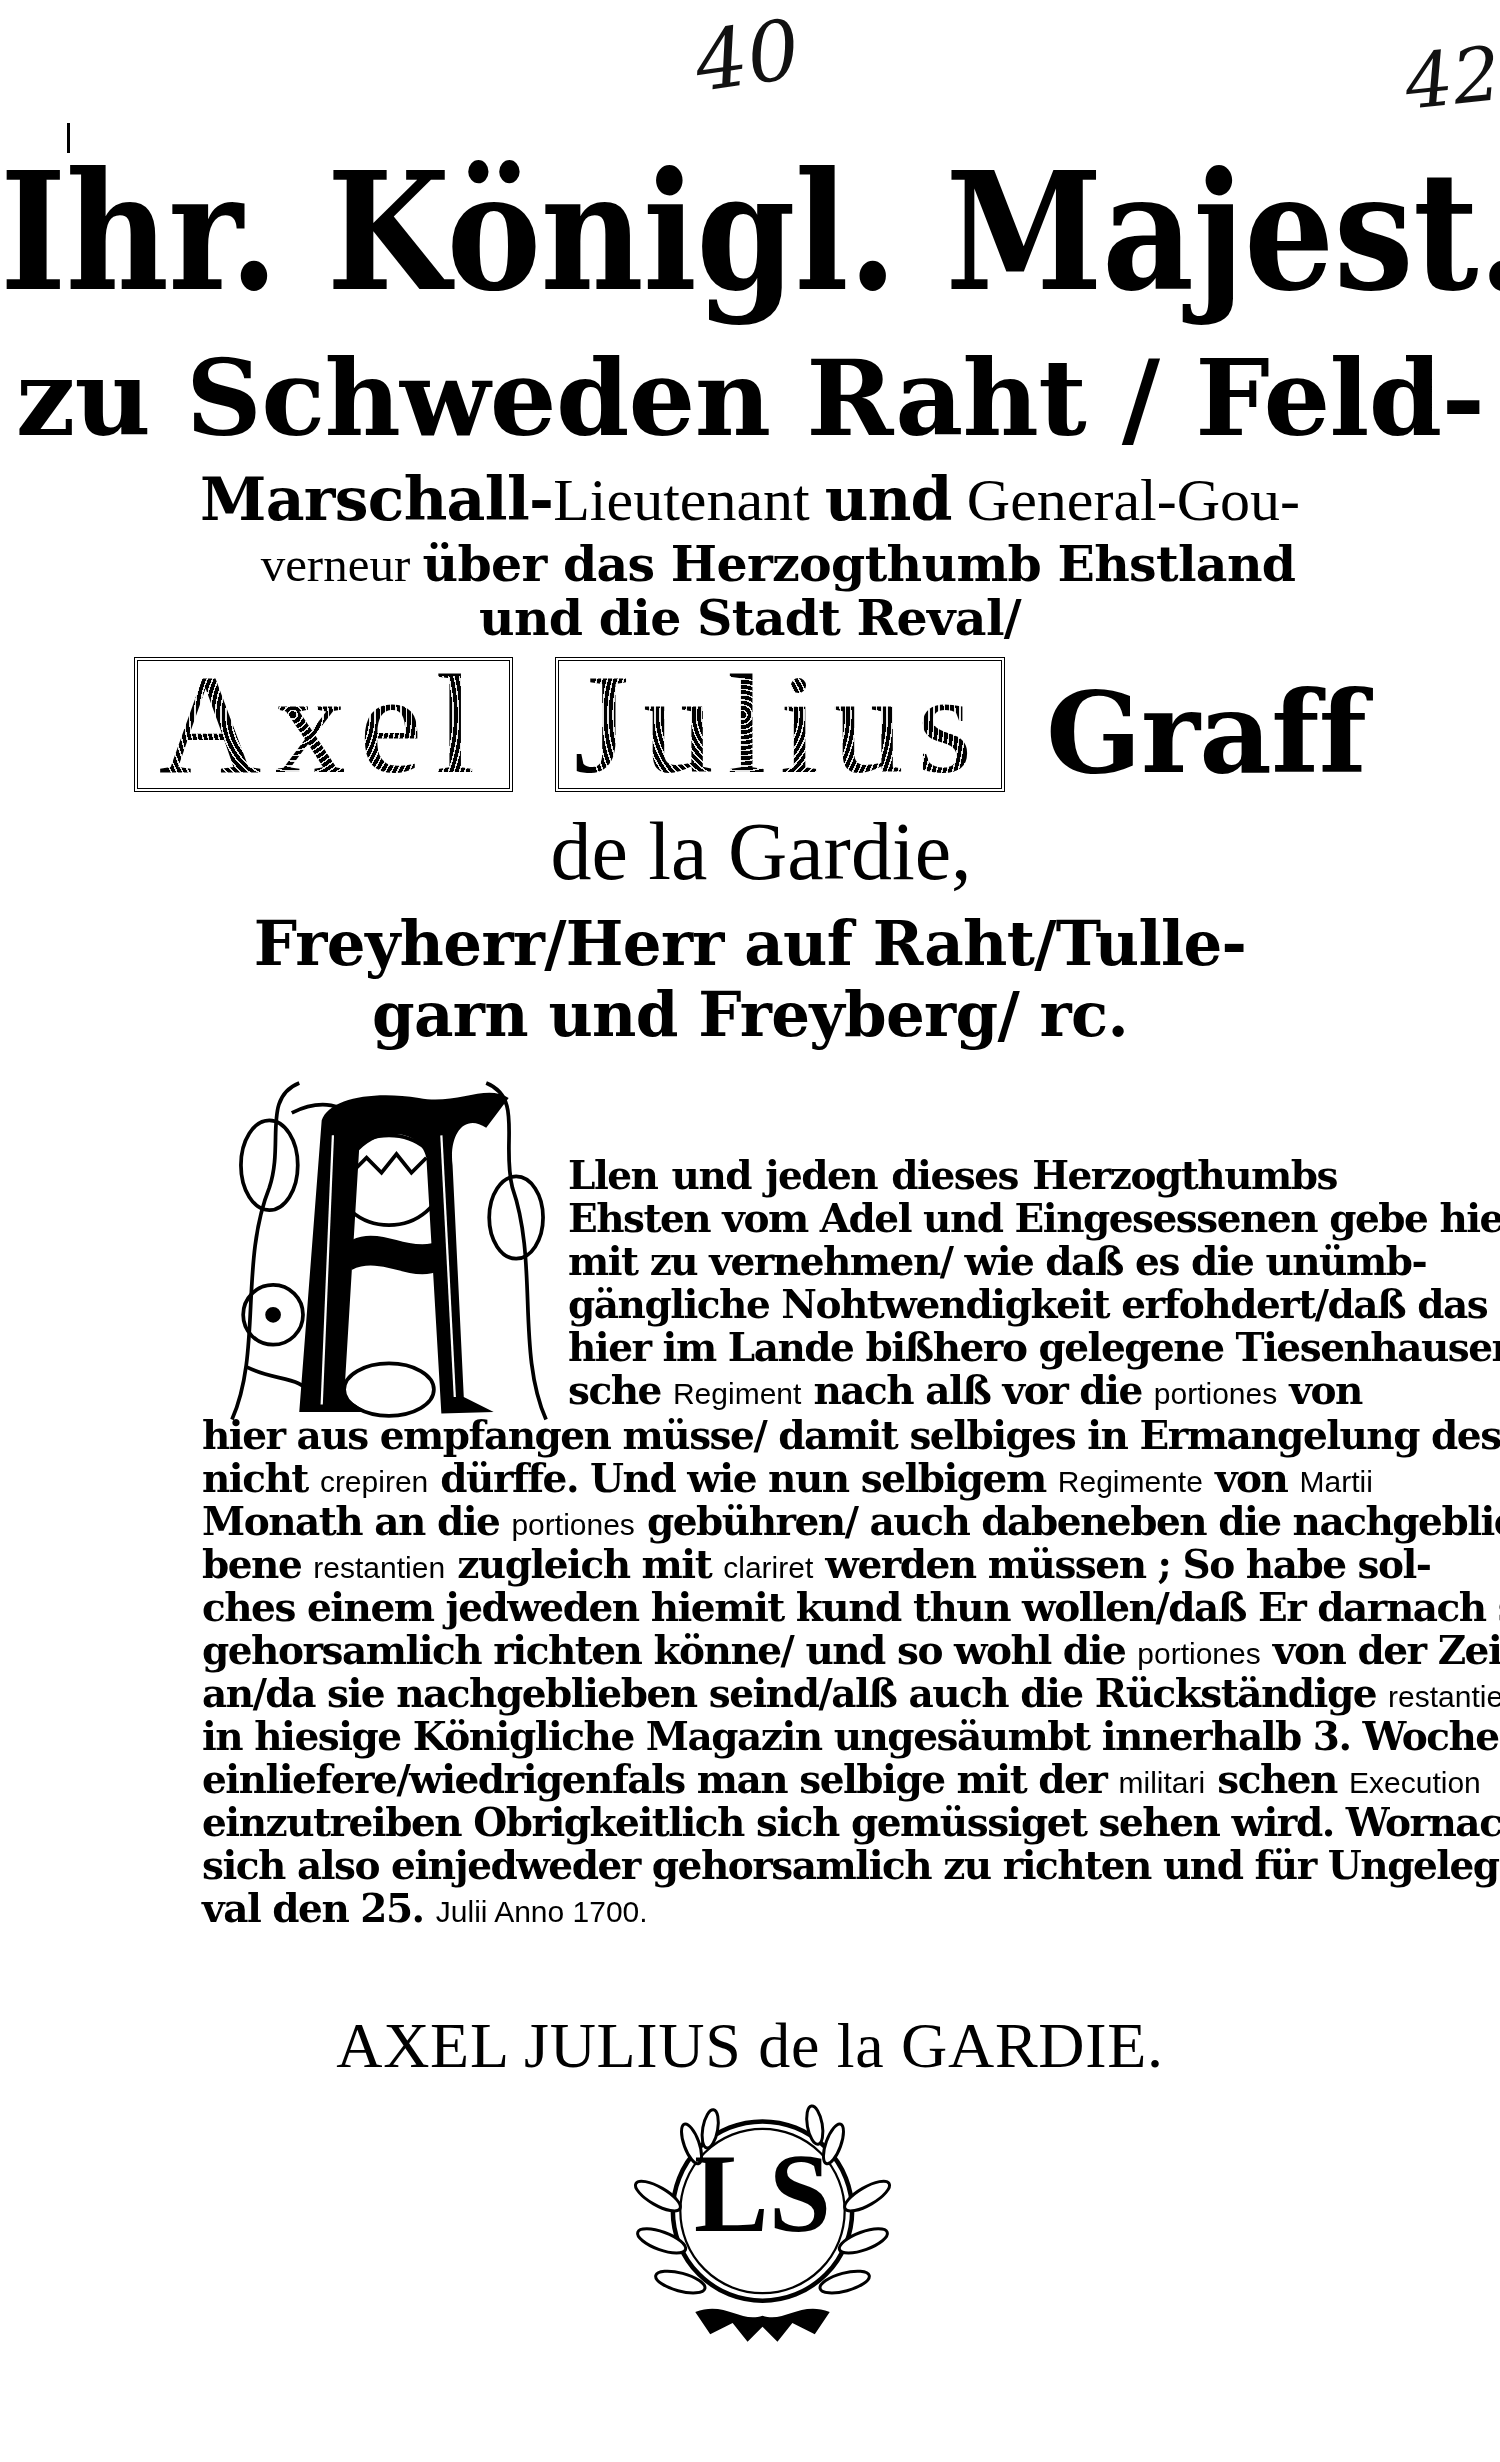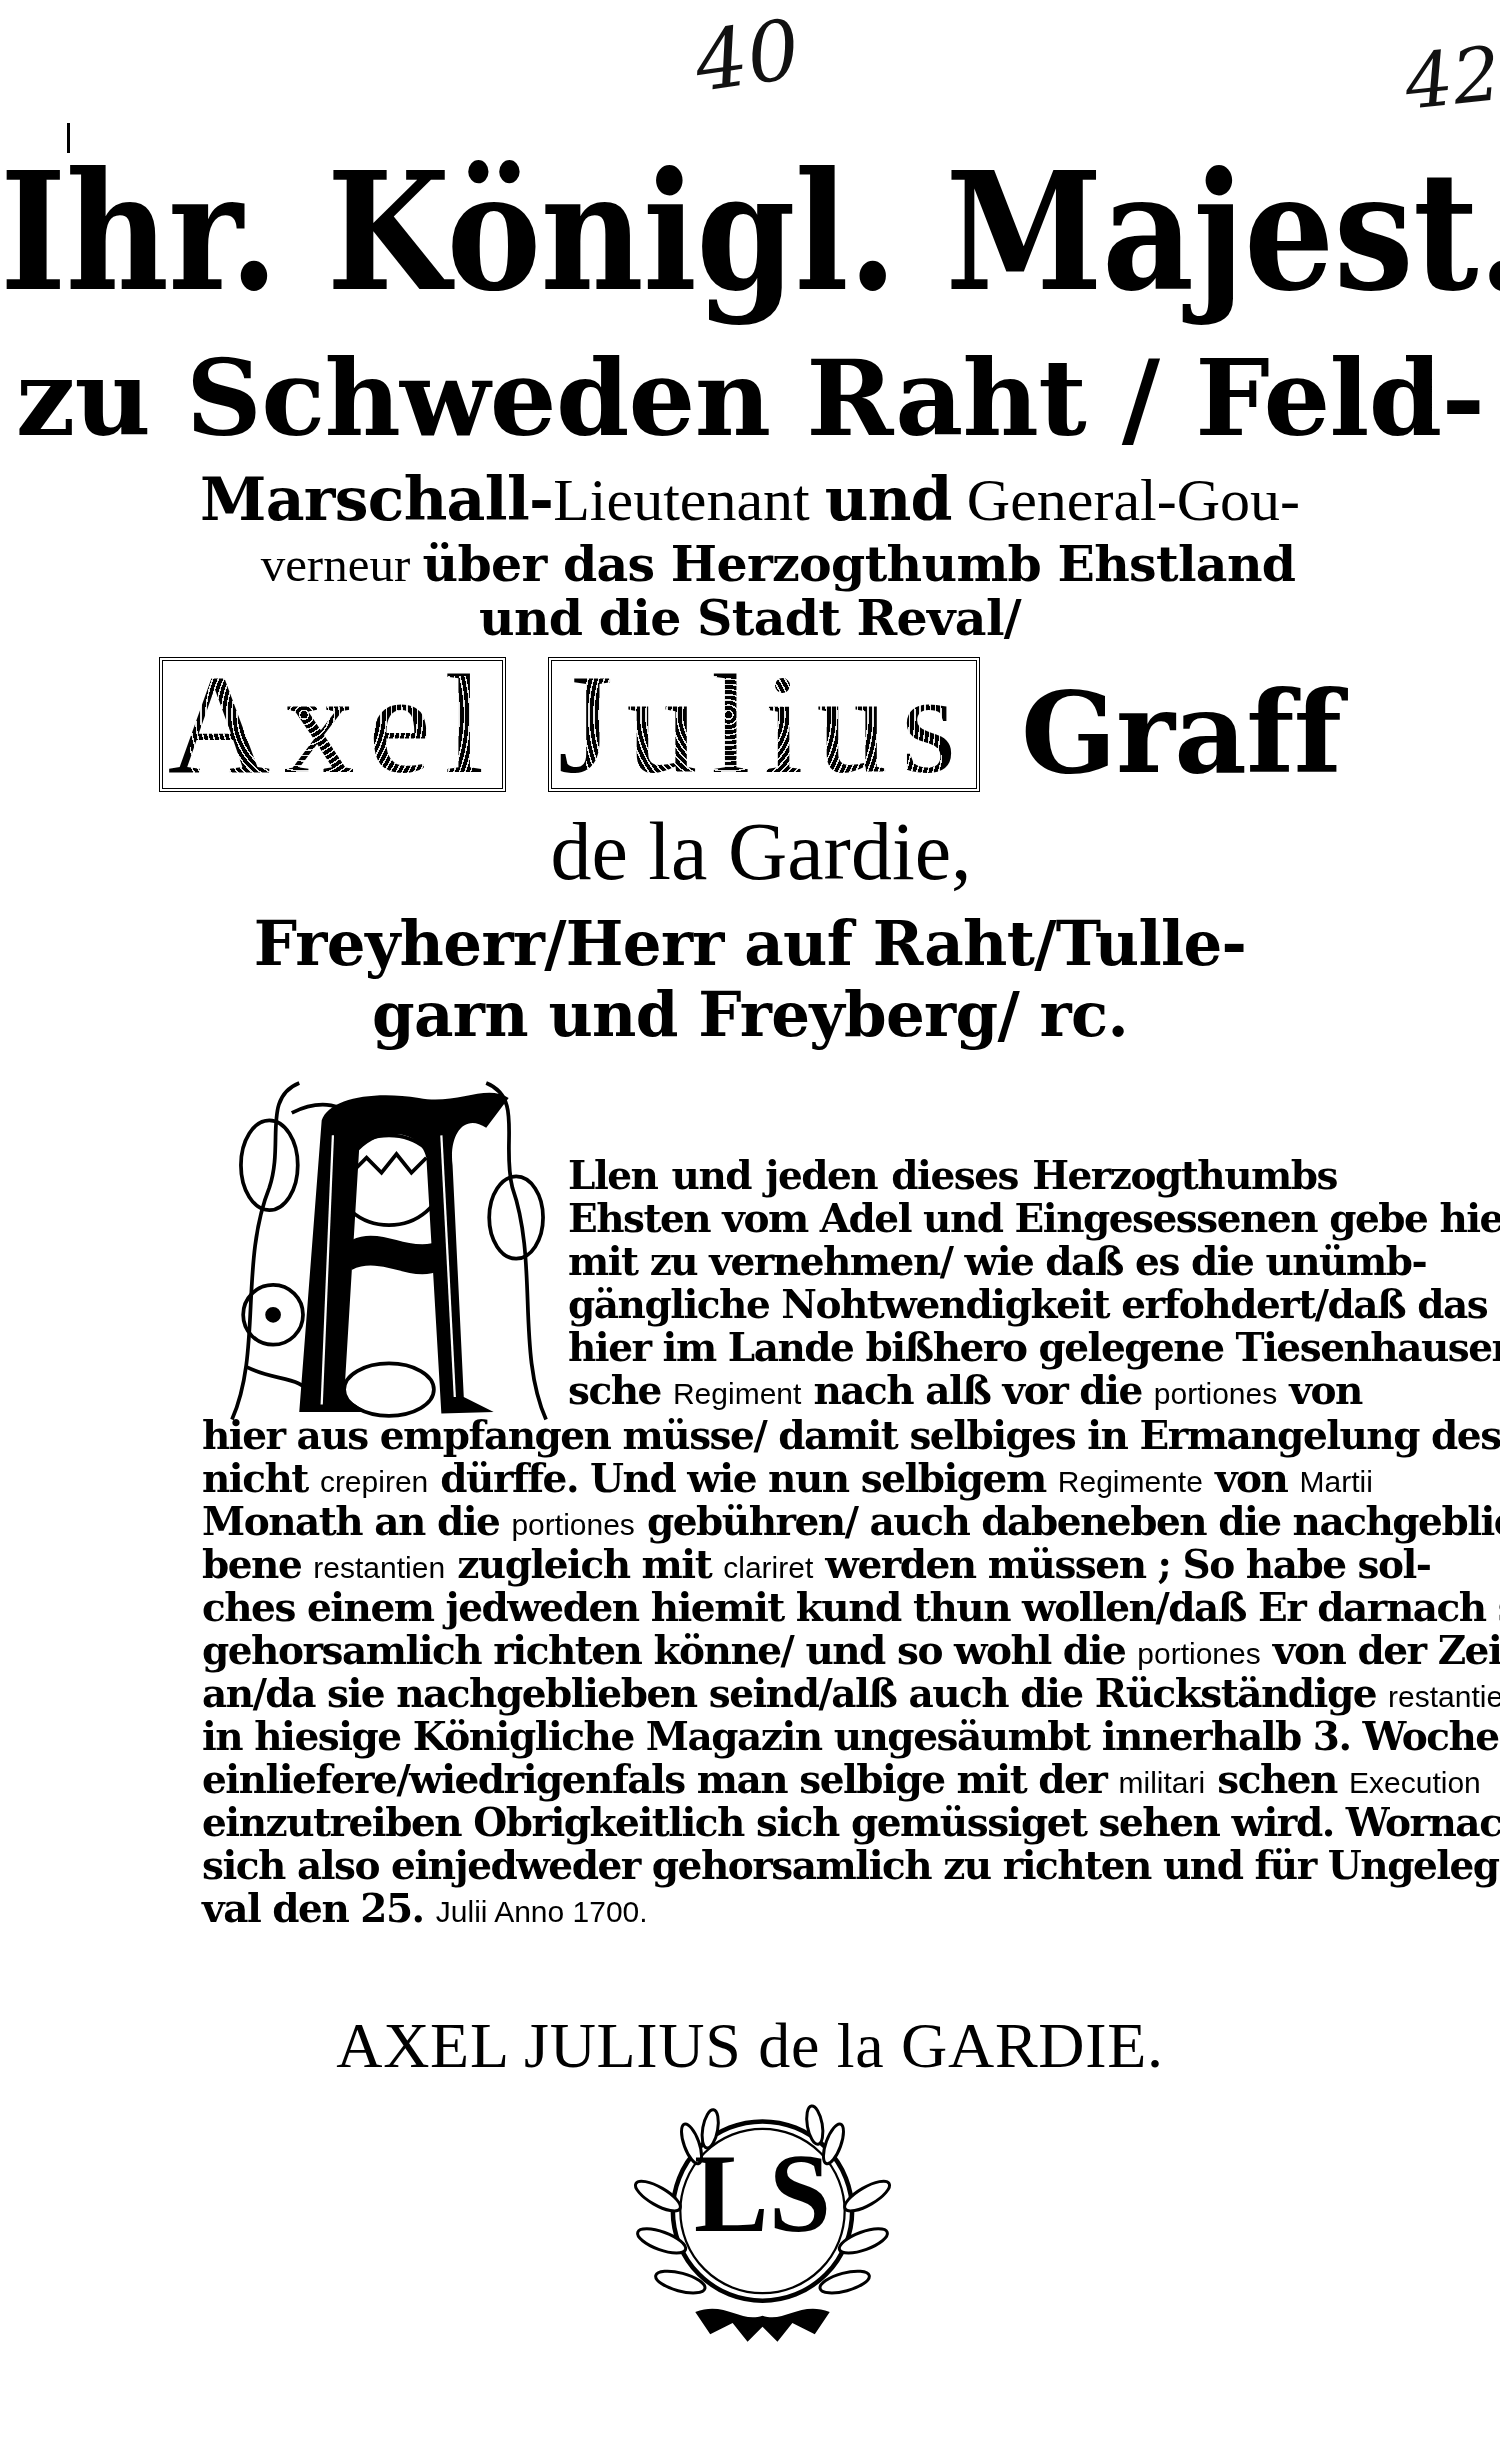--- a/index.html
+++ b/index.html
@@ -56,22 +56,22 @@
 <div class="abs center line4" style="top:536px;padding-left:28px;">
   <span class="antiqua">verneur</span>
   <span class="frak">über das Herzogthumb Ehstland</span>
 </div>
 
 <div class="abs center frak line4" style="top:590px;">
   <span>und die Stadt Reval/</span>
 </div>
 
 <div class="abs center name-line" style="top:657px;">
-  <span class="antiqua deco" style="font-size:142px; border:4.5px double #000; padding:0 5px; line-height:127px;">Axel</span>
-  <span class="antiqua deco" style="font-size:142px; border:4.5px double #000; padding:0 6px; line-height:127px;">Julius</span>
+  <span class="antiqua deco" style="font-size:142px; border:4.5px double #000; padding:0 21px; line-height:127px;">Axel</span>
+  <span class="antiqua deco" style="font-size:142px; border:4.5px double #000; padding:0 15px; line-height:127px;">Julius</span>
   <span class="frak">Graff</span>
 </div>
 
 <div class="abs center antiqua gardie" style="top:807px;padding-left:11px;">
   <span>de la Gardie,</span>
 </div>
 
 <div class="abs center frak frey" style="top:908px;">
   <span>Freyherr/Herr auf Raht/Tulle-</span>
 </div>

